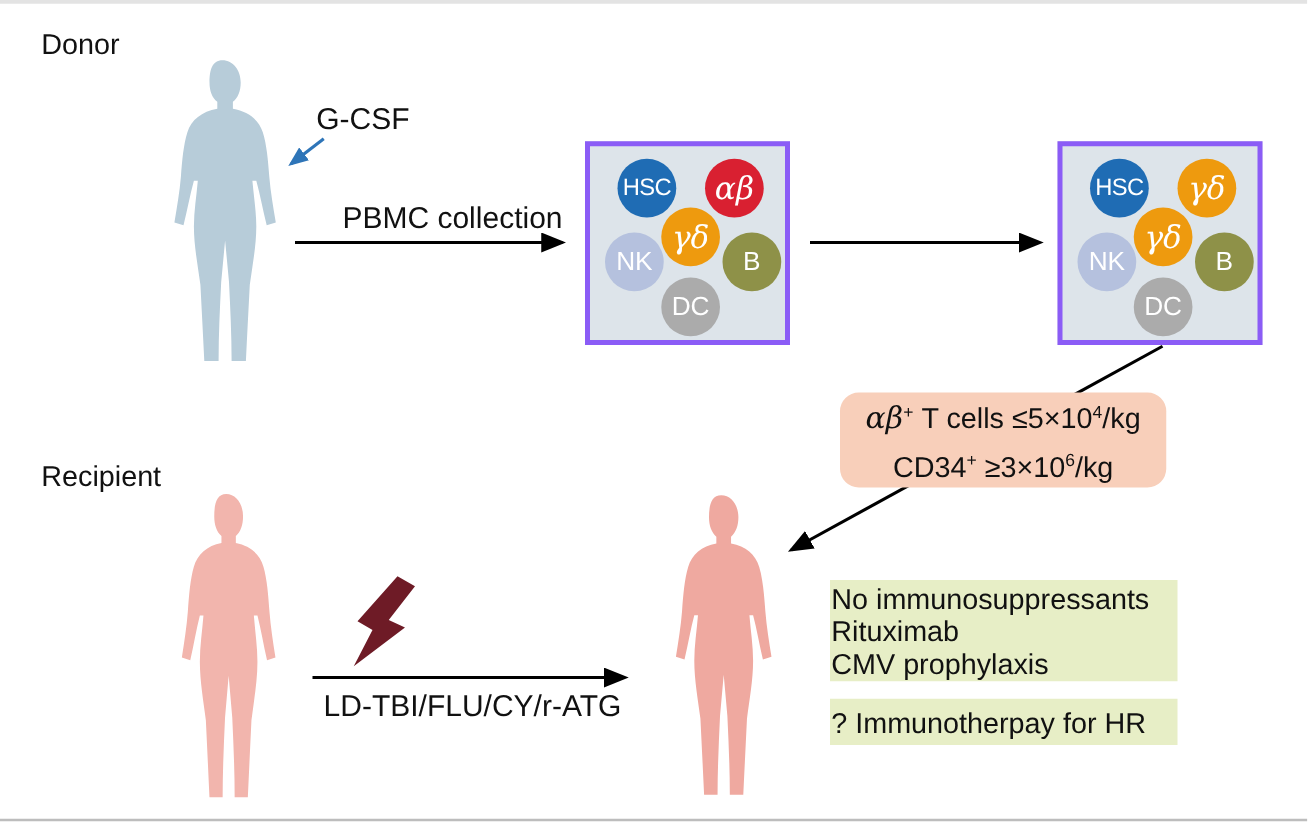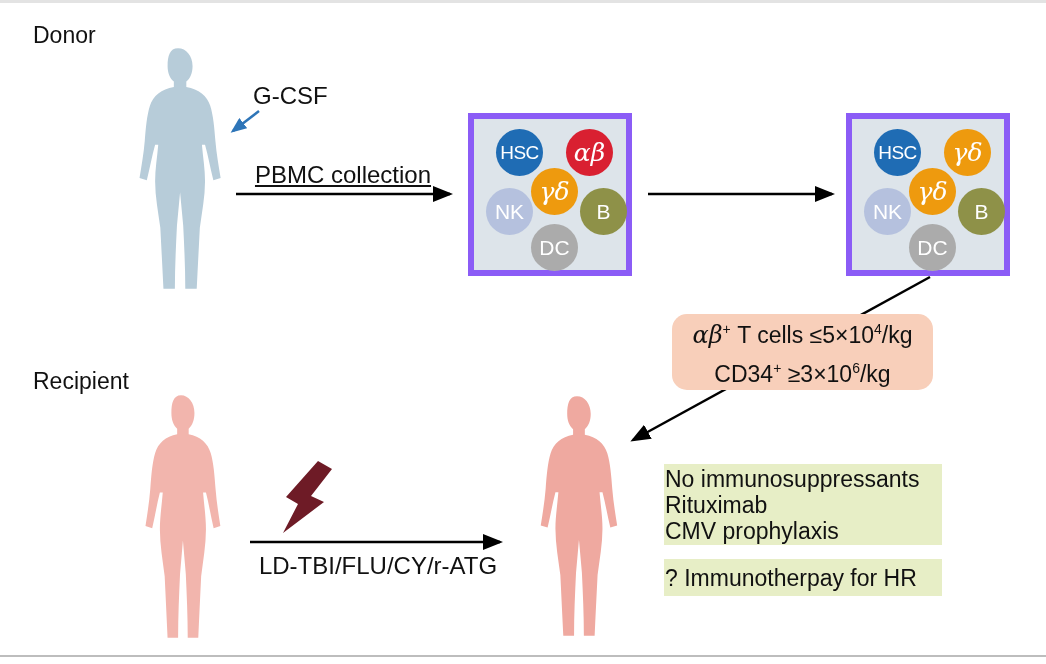--- a/index.html
+++ b/index.html
@@ -6,31 +6,31 @@
   .figure{position:relative;width:1046px;height:664px;background:#ffffff;overflow:hidden;
           font-family:"Liberation Sans",sans-serif;color:#1a1a1a;}
   .rule{position:absolute;left:0;right:0;}
   .rule.top{top:0;height:3px;background:#e3e3e3;}
   .rule.bottom{top:655px;height:2px;background:#bdbdbd;}
 
   .lbl{position:absolute;font-size:23px;color:#111;white-space:nowrap;}
   .donor-lbl{left:33px;top:22px;}
   .recipient-lbl{left:33px;top:368px;}
   .gcsf{left:253px;top:82px;font-size:24px;text-align:center;}
-  .pbmc{left:236px;top:161px;width:214px;text-align:center;font-size:24px;text-decoration:underline;}
+  .pbmc{left:236px;top:161px;width:214px;text-align:right;font-size:24px;}
   .depletion{left:638px;top:120px;width:200px;text-align:center;font-size:24px;line-height:32px;white-space:nowrap;}
   .conditioning{left:246px;top:552px;width:264px;text-align:center;font-size:24px;}
 
   .person{position:absolute;z-index:1;}
   .donor-fig{left:126px;top:46px;width:104px;height:245px;}
   .recip1{left:133px;top:393px;width:96px;height:247px;}
   .recip2{left:528px;top:394px;width:98px;height:244px;}
 
   .graft-box{position:absolute;width:164px;height:163px;box-sizing:border-box;
-             background:#dde4ea;border:6px solid #8b5cf6;z-index:2;}
+             background:#dde4ea;border:4px solid #8b5cf6;z-index:2;}
   .box1{left:468px;top:113px;}
   .box2{left:846px;top:113px;}
   .cell{position:absolute;width:47px;height:47px;border-radius:50%;display:flex;
         align-items:center;justify-content:center;color:#ffffff;}
   .cell .cl{font-size:21px;line-height:1;}
   .cell .cl-sm{font-size:19px;letter-spacing:-0.5px;}
   .greek{font-family:"DejaVu Serif",serif;font-style:italic;}
   .cell .greek{font-size:25px;}
   .pos-hsc{left:22px;top:10px;}
   .pos-tr{left:92px;top:10px;}

